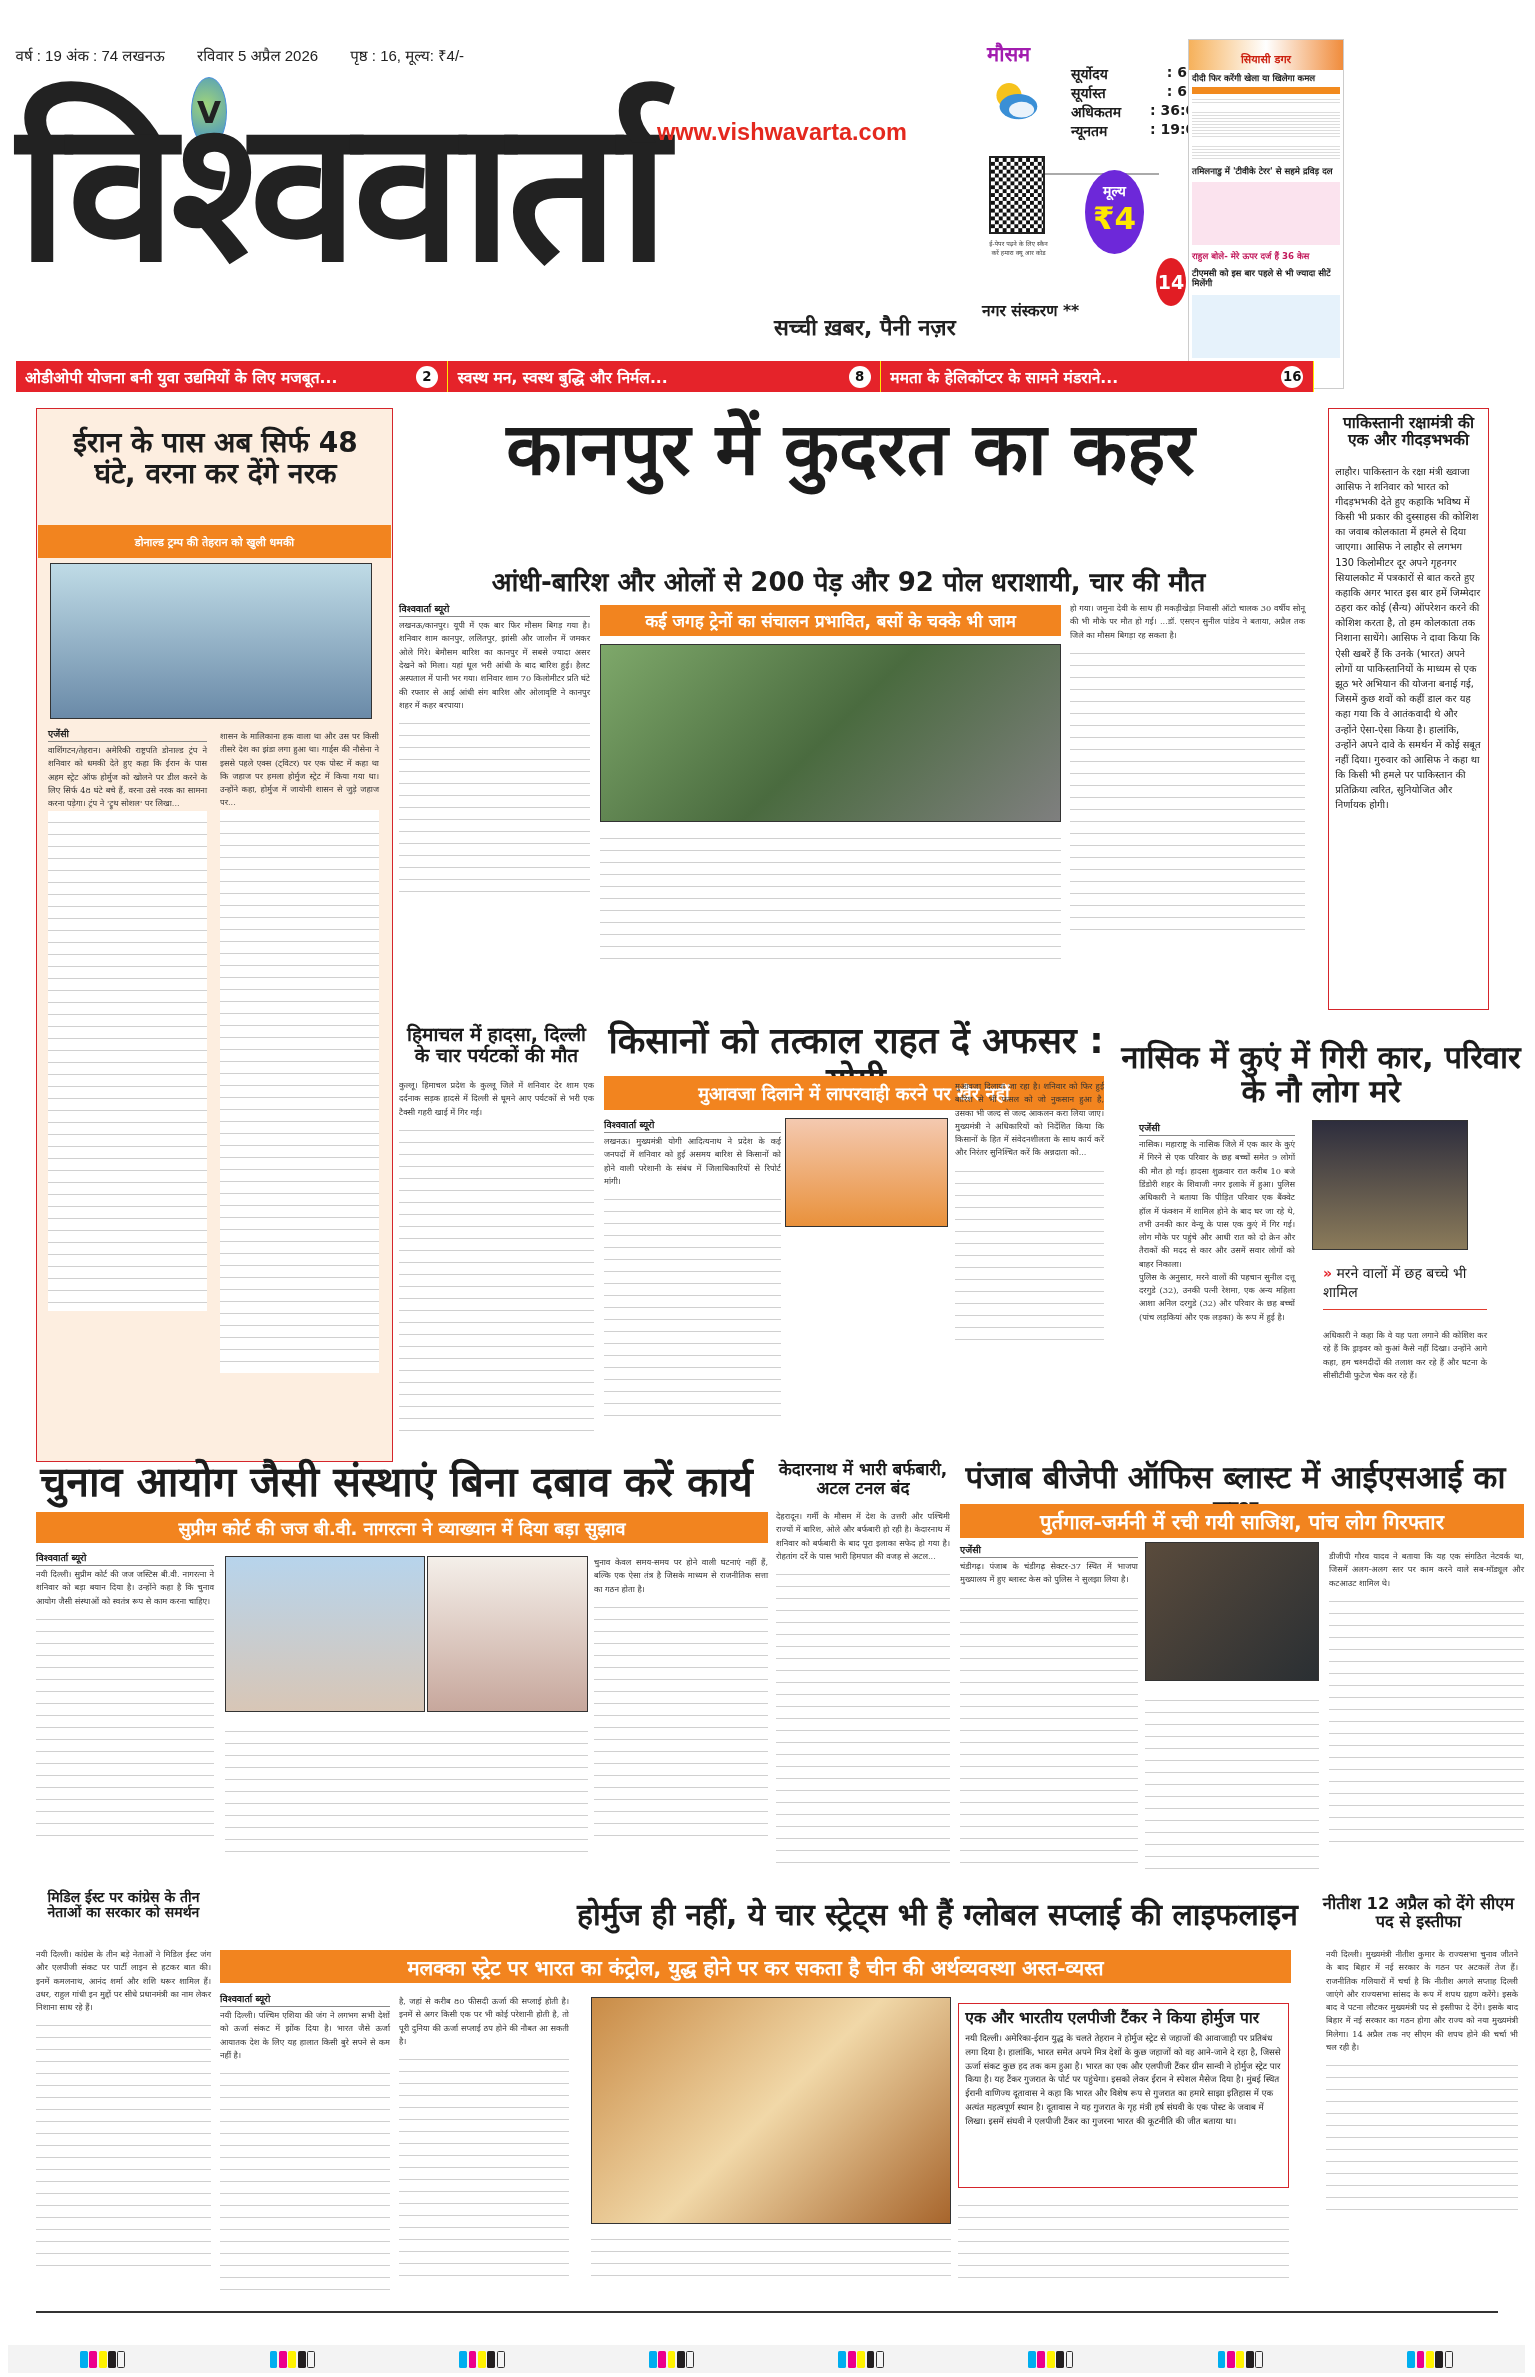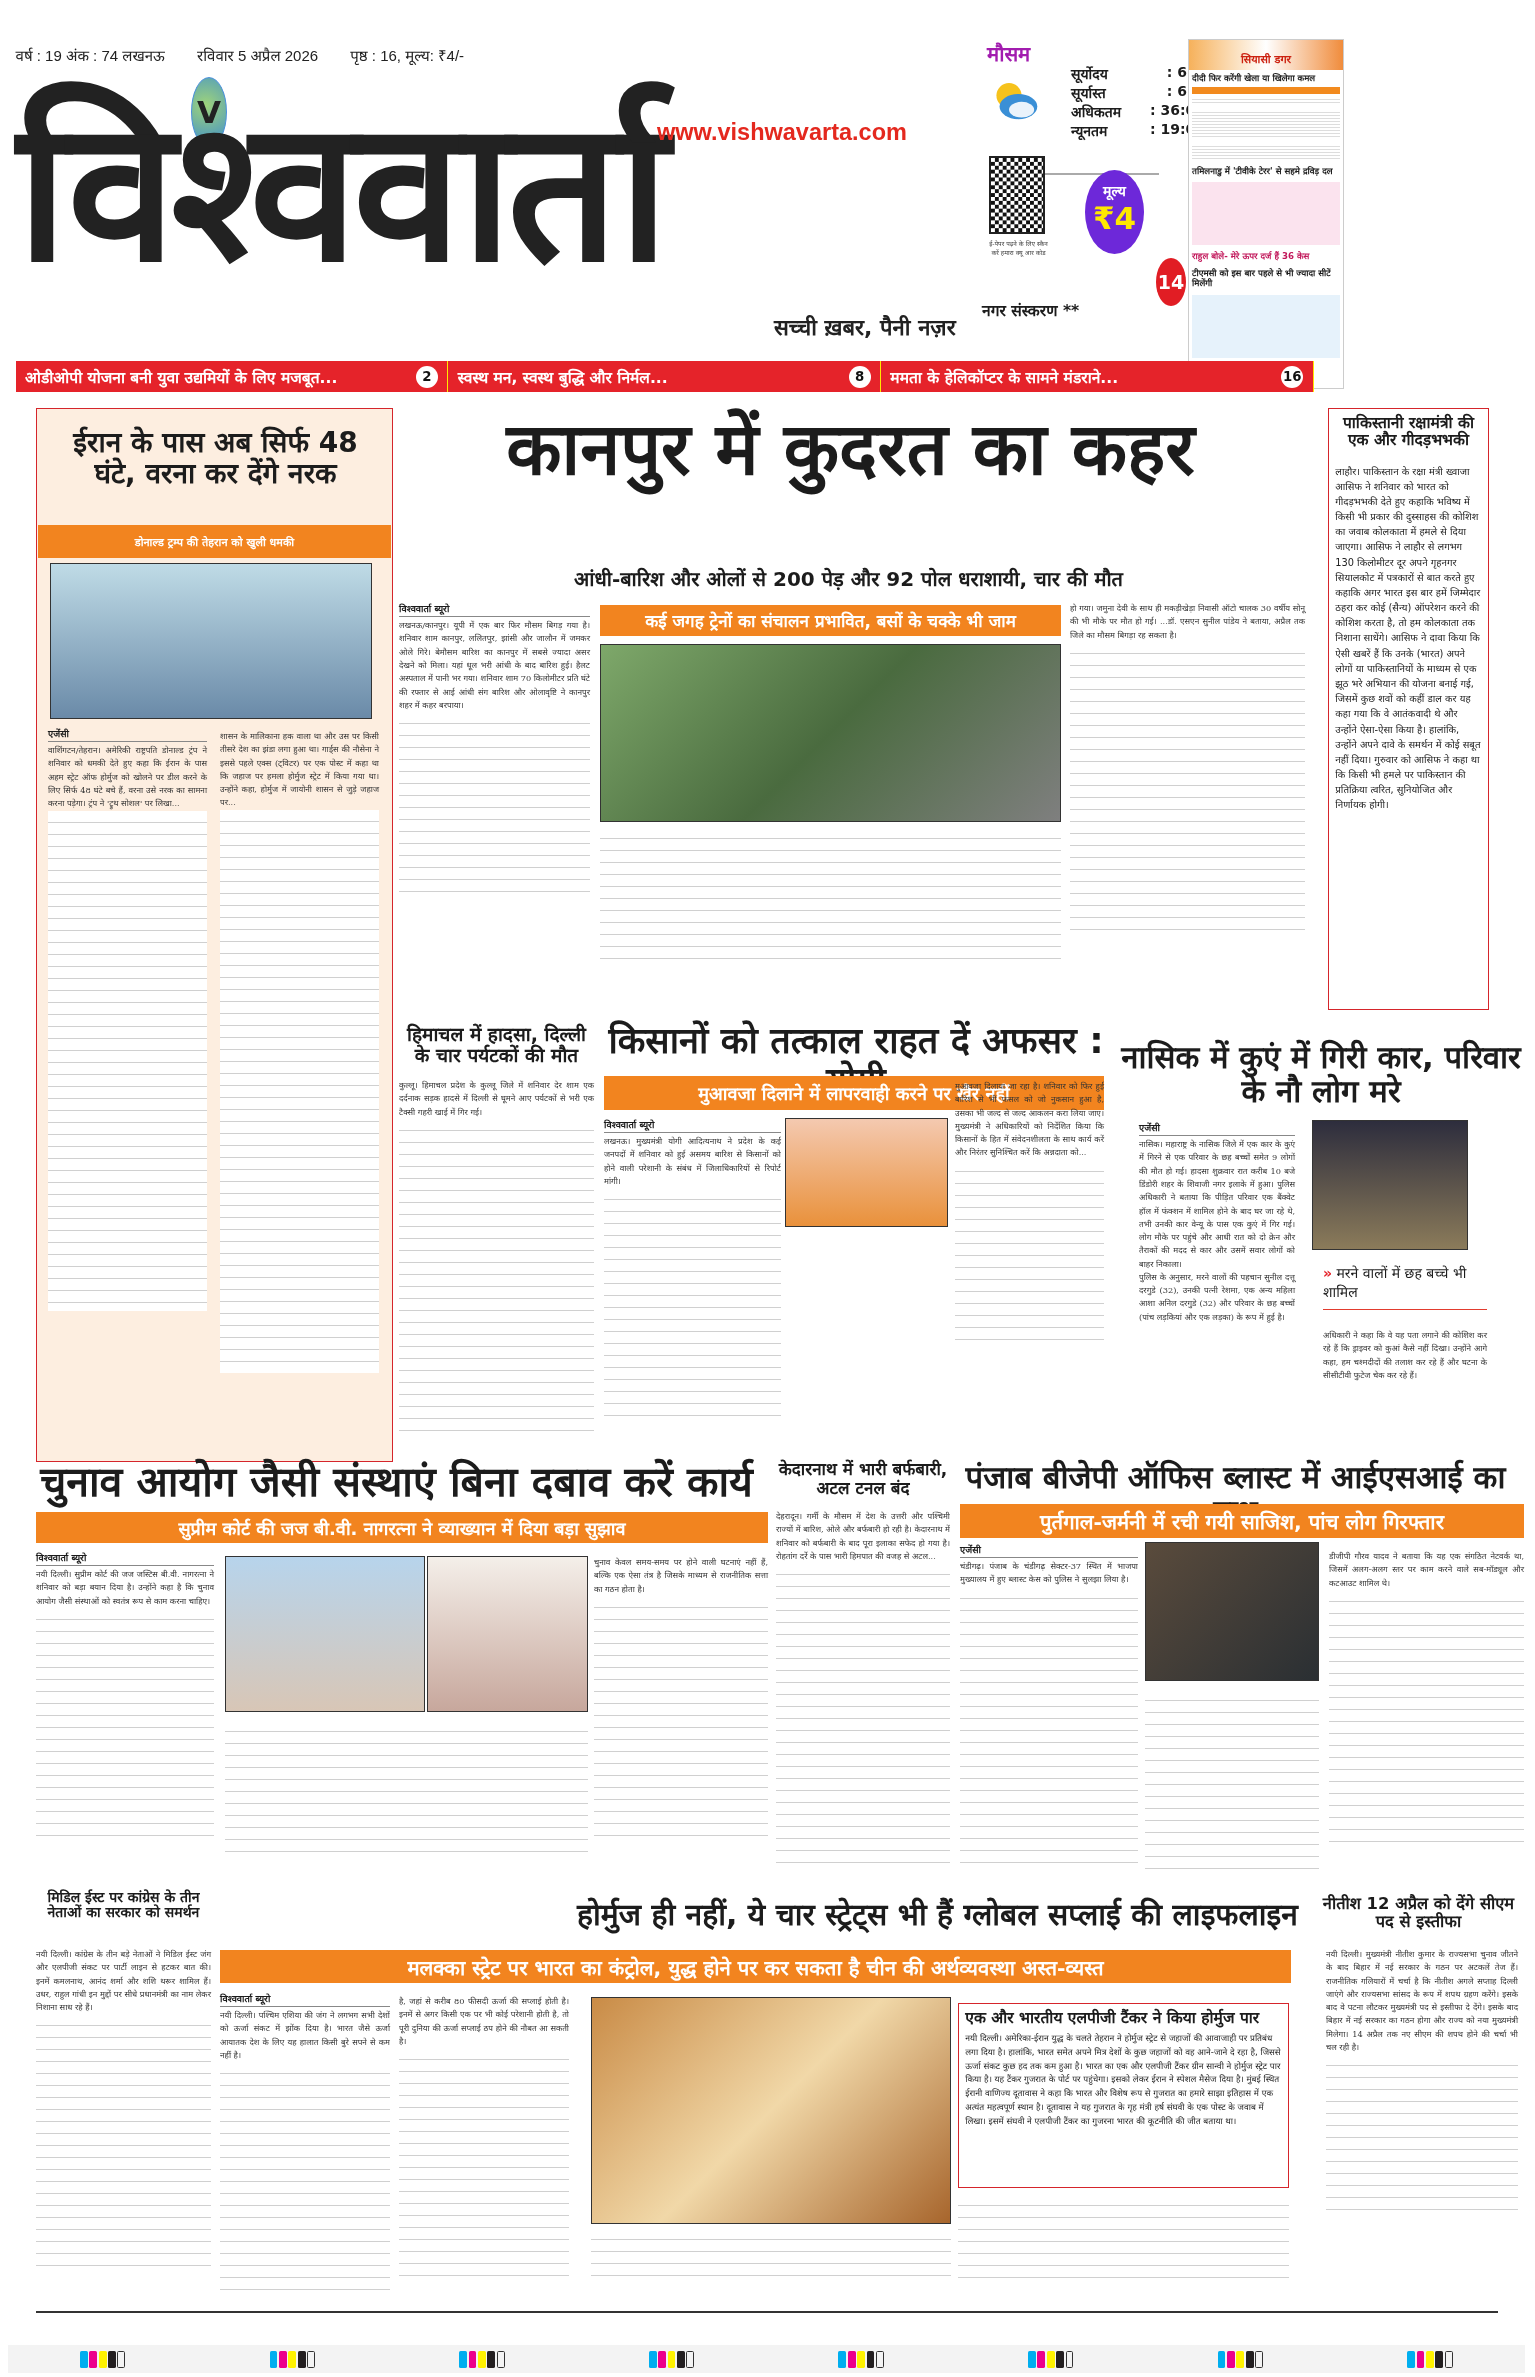--- a/index.html
+++ b/index.html
@@ -132,21 +132,21 @@
   <div class="byline">एजेंसी</div>
   <div class="textcol">वाशिंगटन/तेहरान। अमेरिकी राष्ट्रपति डोनाल्ड ट्रंप ने शनिवार को धमकी देते हुए कहा कि ईरान के पास अहम स्ट्रेट ऑफ होर्मुज को खोलने पर डील करने के लिए सिर्फ 48 घंटे बचे हैं, वरना उसे नरक का सामना करना पड़ेगा। ट्रंप ने 'ट्रुथ सोशल' पर लिखा...</div>
   <div class="lines" style="height:500px"></div>
 </div>
 <div class="abs" style="top:730px;left:220px;width:159px">
   <div class="textcol">शासन के मालिकाना हक वाला था और उस पर किसी तीसरे देश का झंडा लगा हुआ था। गार्ड्स की नौसेना ने इससे पहले एक्स (ट्विटर) पर एक पोस्ट में कहा था कि जहाज पर हमला होर्मुज स्ट्रेट में किया गया था। उन्होंने कहा, होर्मुज में जायोनी शासन से जुड़े जहाज पर...</div>
   <div class="lines" style="height:563px"></div>
 </div>
 
 <div class="abs hl" style="top:410px;left:397px;width:907px;font-size:72px;text-align:center">कानपुर में कुदरत का कहर</div>
-<div class="abs hl" style="top:568px;left:399px;width:899px;font-size:20px;text-align:center">आंधी-बारिश और ओलों से 200 पेड़ और 92 पोल धराशायी, चार की मौत</div>
+<div class="abs hl" style="top:568px;left:399px;width:899px;font-size:26px;text-align:center">आंधी-बारिश और ओलों से 200 पेड़ और 92 पोल धराशायी, चार की मौत</div>
 <div class="abs orange" style="top:605px;left:600px;width:461px;height:31px;font-size:17px">कई जगह ट्रेनों का संचालन प्रभावित, बसों के चक्के भी जाम</div>
 <div class="abs" style="top:602px;left:399px;width:191px">
   <div class="byline">विश्ववार्ता ब्यूरो</div>
   <div class="textcol">लखनऊ/कानपुर। यूपी में एक बार फिर मौसम बिगड़ गया है। शनिवार शाम कानपुर, ललितपुर, झांसी और जालौन में जमकर ओले गिरे। बेमौसम बारिश का कानपुर में सबसे ज्यादा असर देखने को मिला। यहां धूल भरी आंधी के बाद बारिश हुई। हैलट अस्पताल में पानी भर गया। शनिवार शाम 70 किलोमीटर प्रति घंटे की रफ्तार से आई आंधी संग बारिश और ओलावृष्टि ने कानपुर शहर में कहर बरपाया।</div>
   <div class="lines" style="height:188px"></div>
 </div>
 <div class="abs photo" style="top:644px;left:600px;width:461px;height:178px;background:linear-gradient(135deg,#7ea86a,#4a6b3f 50%,#7f7f7f)"></div>
 <div class="abs lines" style="top:827px;left:600px;width:461px;height:134px"></div>
 <div class="abs" style="top:602px;left:1070px;width:235px">
   <div class="textcol">हो गया। जमुना देवी के साथ ही मकड़ीखेड़ा निवासी ऑटो चालक 30 वर्षीय सोनू की भी मौके पर मौत हो गई। ...डॉ. एसएन सुनील पांडेय ने बताया, अप्रैल तक जिले का मौसम बिगड़ा रह सकता है।</div>

